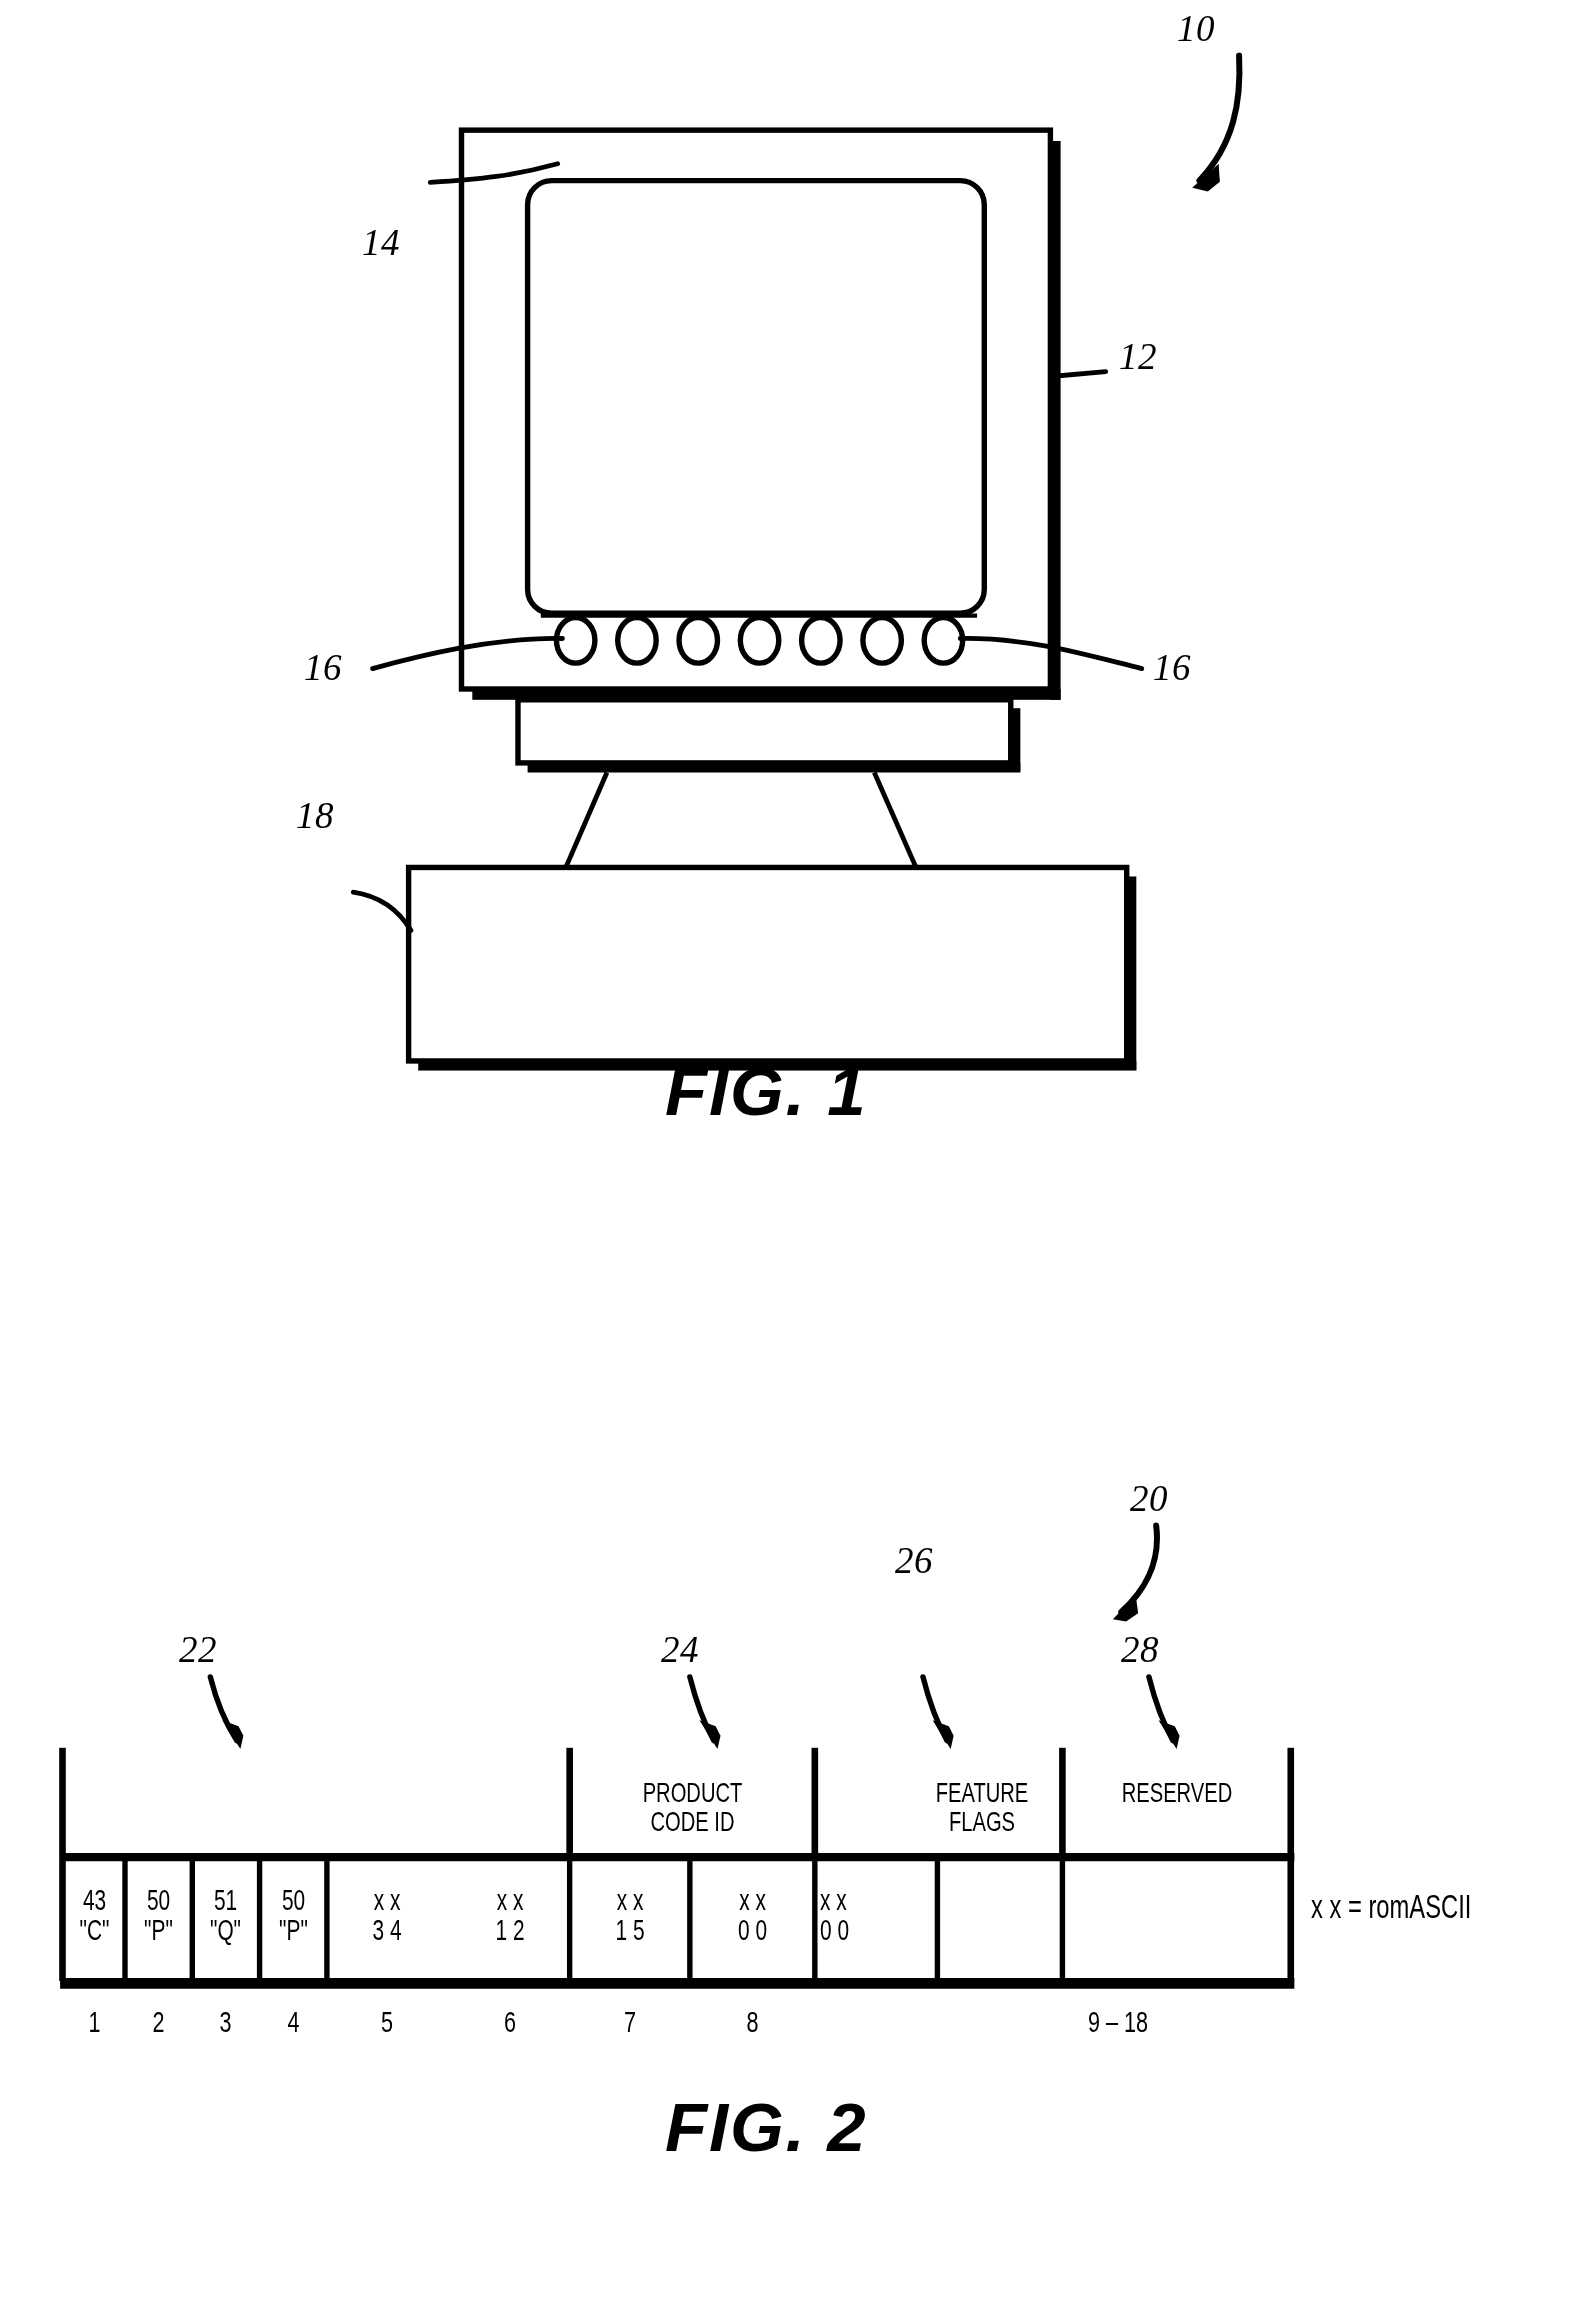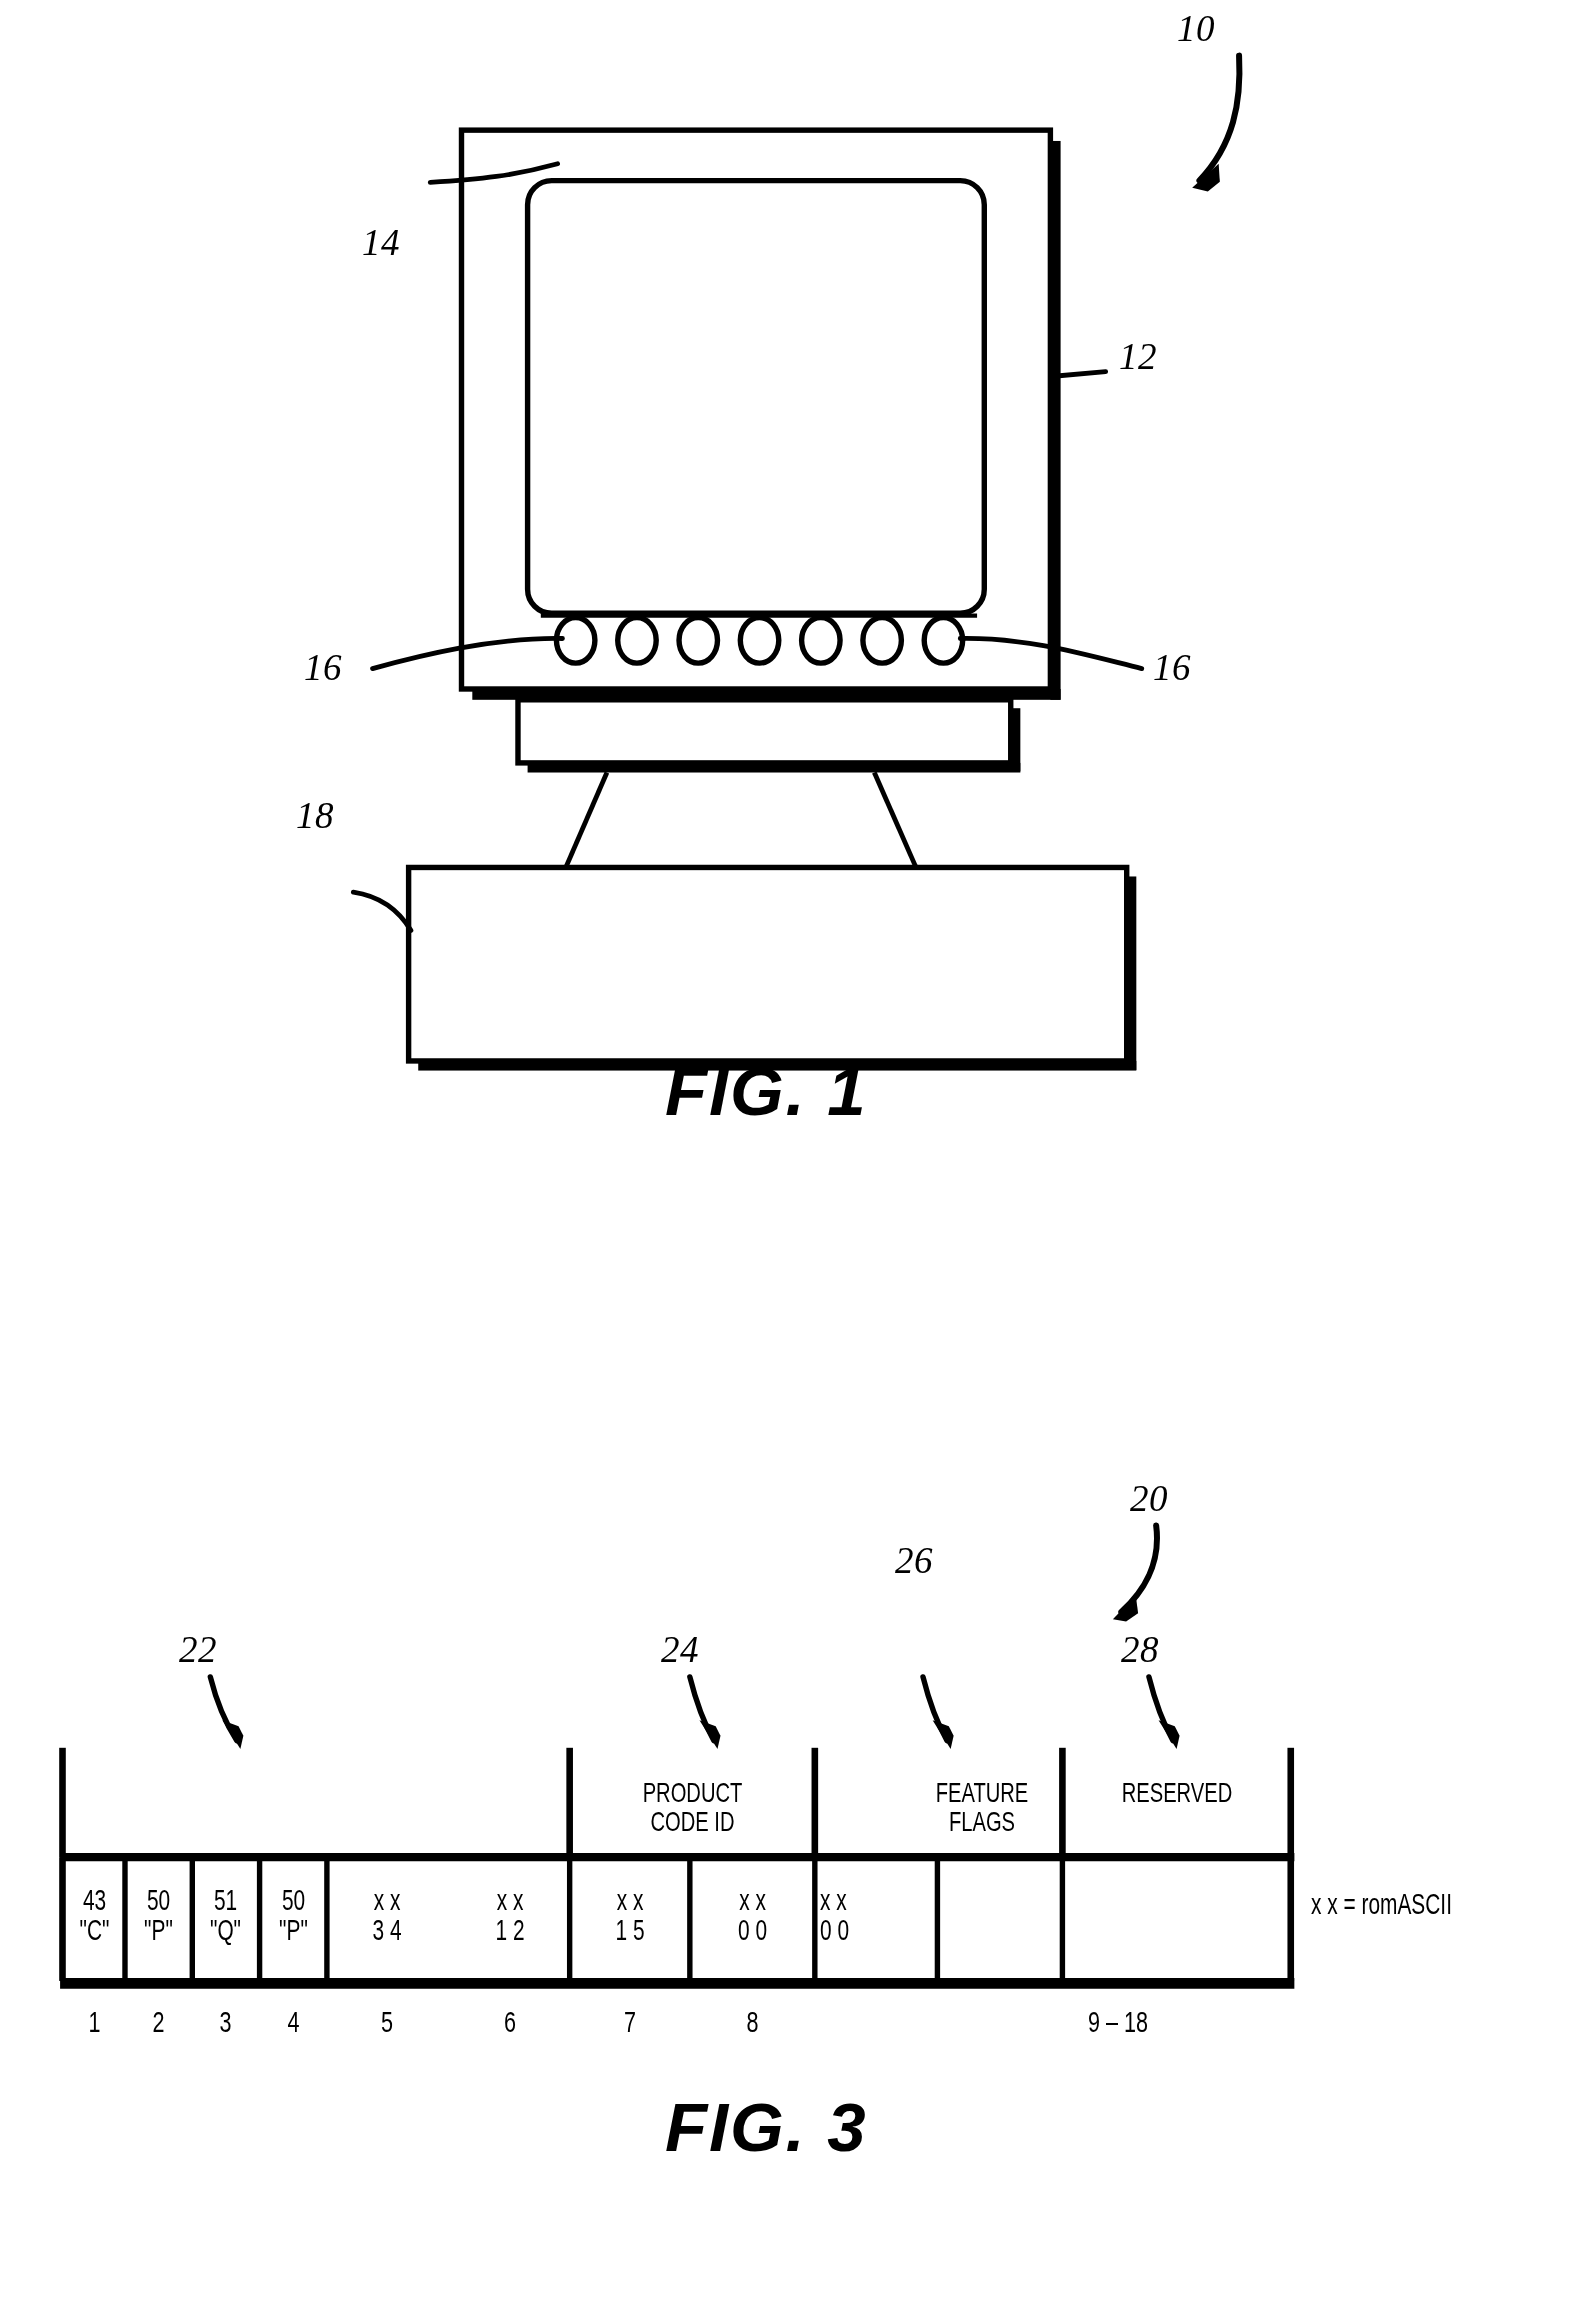--- a/index.html
+++ b/index.html
@@ -75,21 +75,21 @@
     line-height: 1.12;
   }
   .idx-text {
     position: absolute;
     text-align: center;
     font-size: 30px;
     line-height: 1;
   }
   .legend-text {
     position: absolute;
-    font-size: 29px;
+    font-size: 33px;
     line-height: 1;
     white-space: nowrap;
   }
 </style>
 </head>
 <body>
 
 <div id="sheet">
 
   <svg class="layer" viewBox="0 0 2641 3858">
@@ -288,16 +288,16 @@
     <div class="cond">8</div>
   </div>
   <div class="idx-text" style="left:1022px; top:2007px; width:192px;">
     <div class="cond">9 – 18</div>
   </div>
 
   <div class="legend-text" style="left:1311px; top:1890px;">
     <div class="cond" style="transform-origin:left center;">x x = romASCII</div>
   </div>
 
-  <div class="abs figcaption" style="left:665px; top:2093px;">FIG. 3</div>
+  <div class="abs figcaption" style="left:665px; top:2093px;">FIG. 2</div>
 
 </div>
 
 
 </body></html>

